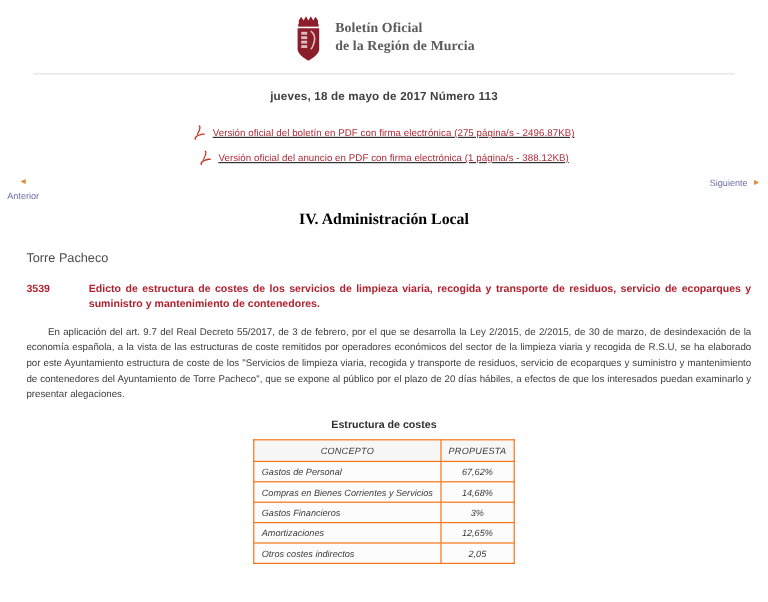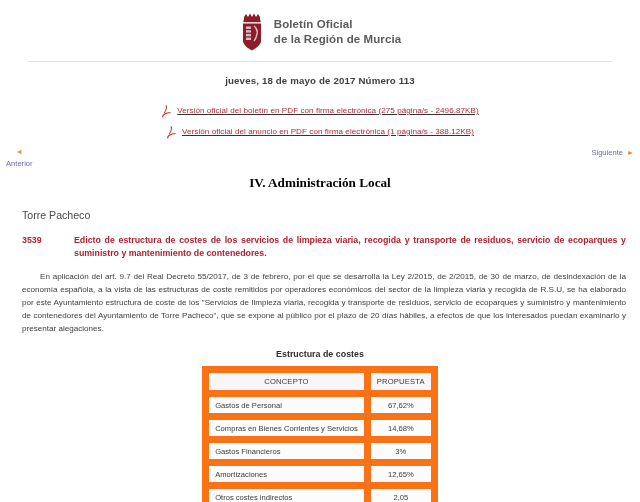--- a/index.html
+++ b/index.html
@@ -13,20 +13,21 @@
   }
   .page { position: relative; width: 640px; height: 502px; background:#fff; }
 
   
   .masthead {
     display: flex;
     align-items: center;
     justify-content: center;
     padding-top: 12px;
     gap: 9px;
+    font-family: Liberation Serif, serif;
   }
   .crest { width: 26px; height: 40px; position: relative; flex: 0 0 auto; }
   .crest svg { display: block; }
   .masthead-text {
     font-size: 11.5px;
     font-weight: bold;
     line-height: 1.32;
     color: #5a5a5a;
     letter-spacing: .1px;
   }
@@ -141,25 +142,26 @@
   }
   .cost-table {
     margin: 7px auto 0 auto;
     border-collapse: collapse;
     width: 206px;
     font-size: 7.6px;
     color: #3a3a3a;
     background: #fcfcfc;
   }
   .cost-table th, .cost-table td {
-    border: 7px solid #f97316;
+    border: 1px solid #f97316;
     padding: 3.5px 6px;
     text-align: left;
     font-weight: normal;
     white-space: nowrap;
+    font-style: italic;
   }
   .cost-table thead th {
     text-align: center;
     font-weight: normal;
     letter-spacing: .2px;
     background: #f7f7f7;
     color: #3a3a3a;
     padding: 4px 6px;
   }
   .cost-table td.val { text-align: center; width: 58px; }

